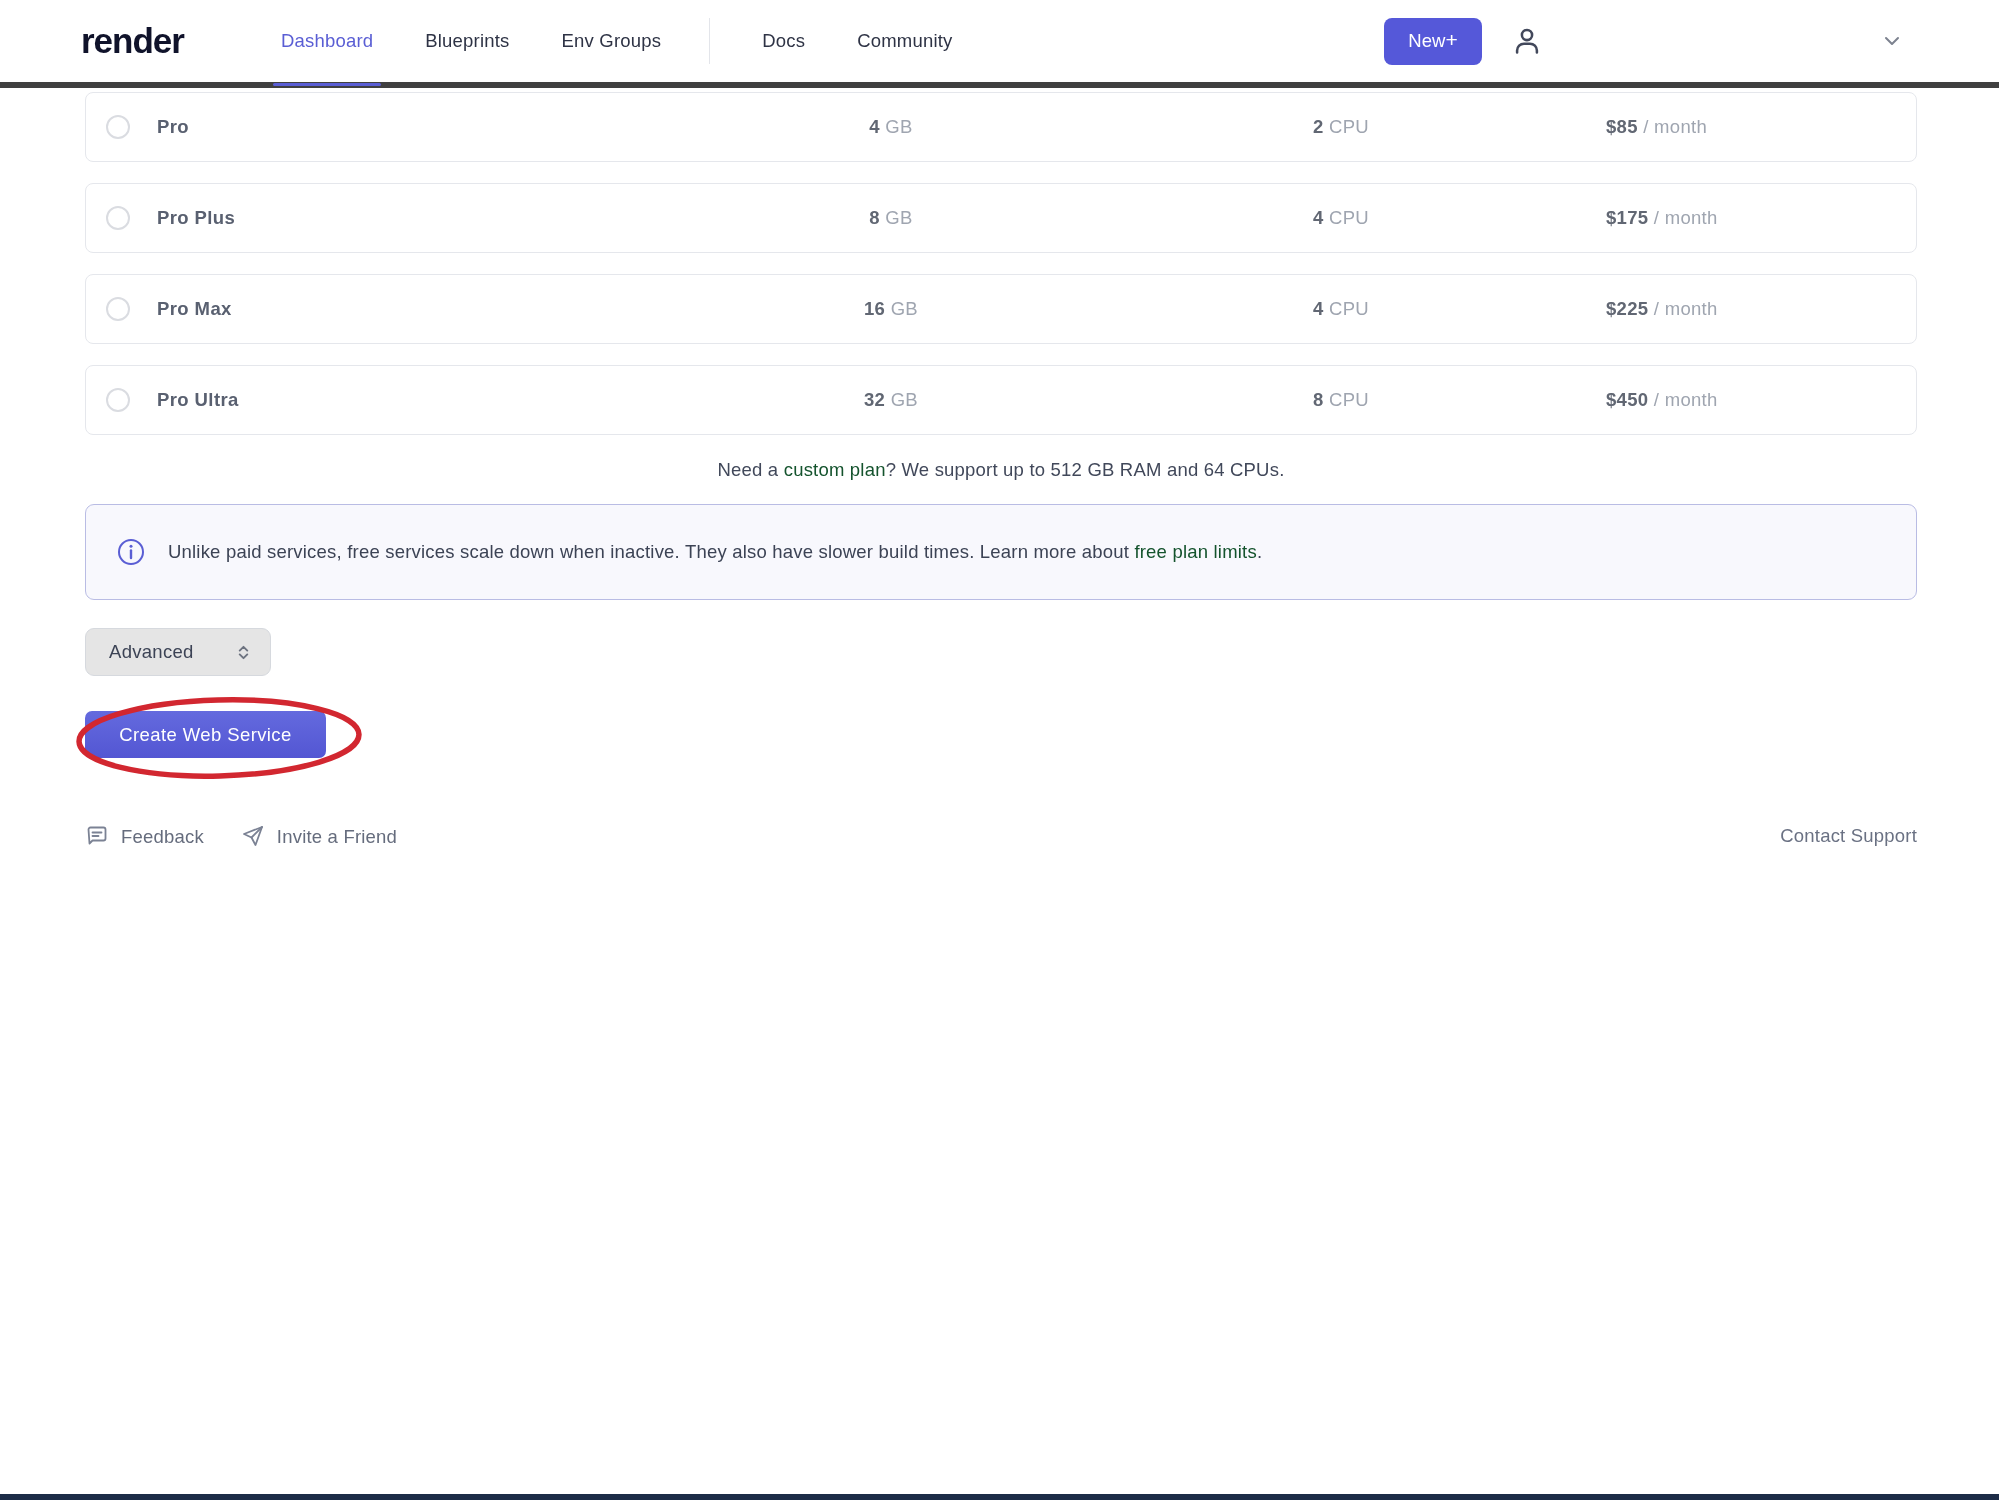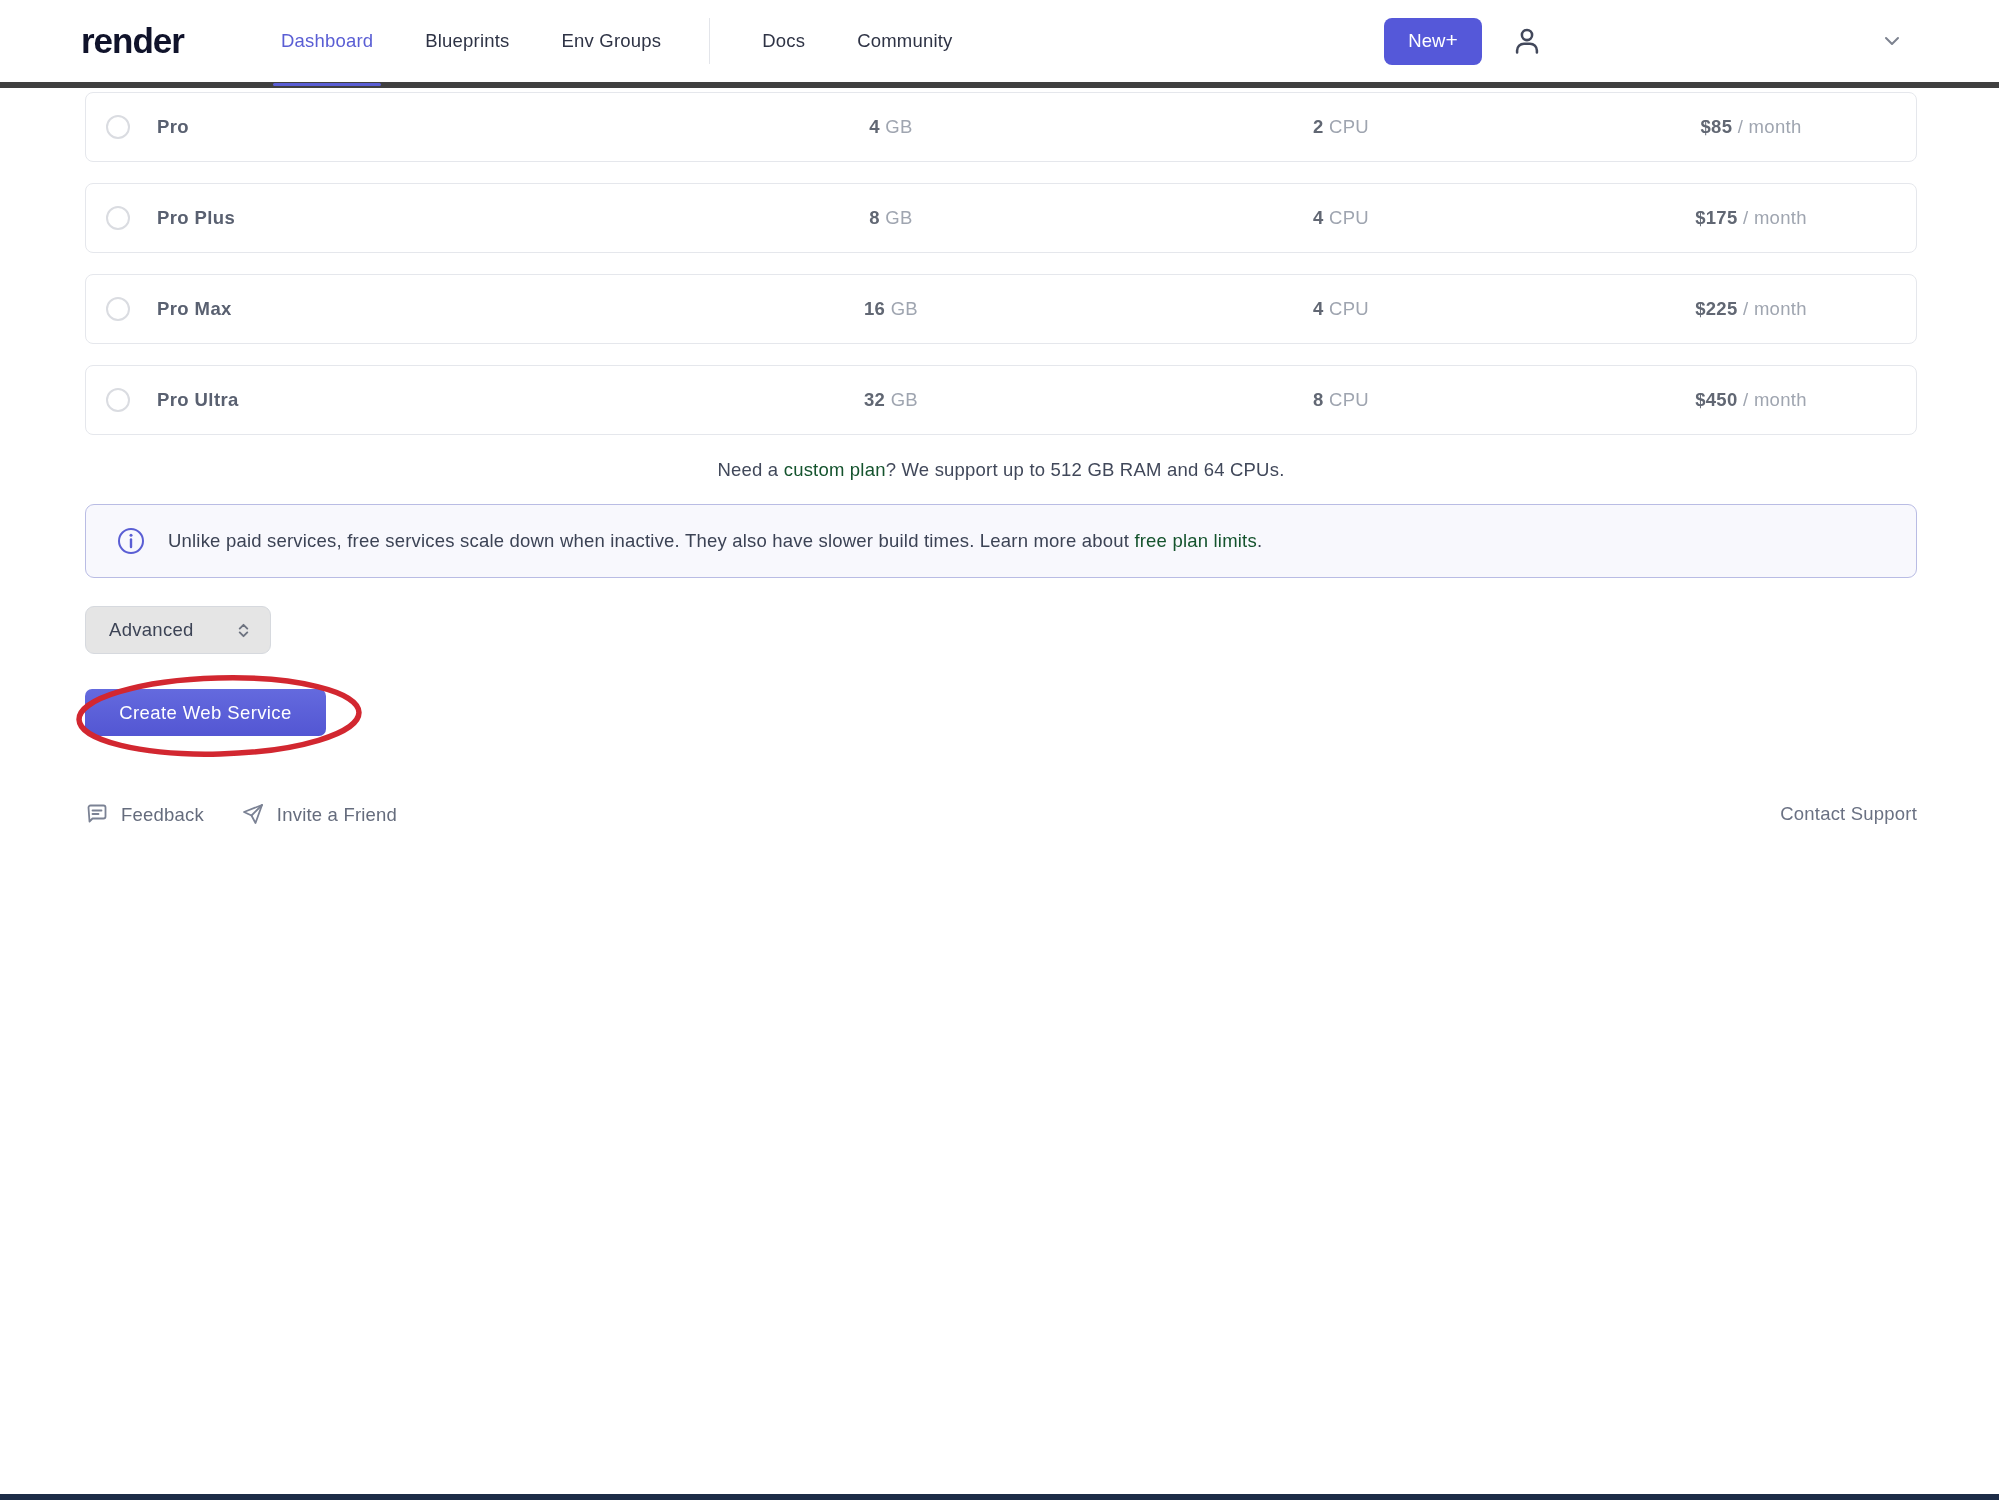--- a/index.html
+++ b/index.html
@@ -99,37 +99,37 @@
     cursor:pointer;
   }
   .plan-name {
     margin-left:27px;
     font-size:18.5px;
     font-weight:600;
     letter-spacing:0.4px;
     color:#596070;
   }
   .cell-ram, .cell-cpu { text-align:center; font-size:18.5px; letter-spacing:0.3px; }
-  .cell-price { text-align:center; padding-right:20px; font-size:18.5px; letter-spacing:0.3px; }
+  .cell-price { text-align:left; padding-right:20px; font-size:18.5px; letter-spacing:0.3px; }
   .val-strong { color:#616773; font-weight:600; }
   .val-muted  { color:#9fa5b0; font-weight:400; }
 
   .custom-line {
     margin-top:24px;
     text-align:center;
     font-size:18.5px;
     font-weight:500;
     color:#41485a;
     letter-spacing:0.2px;
   }
   .text-link { color:#14532d; cursor:pointer; text-decoration:none; }
 
   .notice {
     margin-top:23px;
-    height:74px;
+    height:96px;
     border:1.5px solid #b9bce4;
     border-radius:9px;
     background:#f8f8fd;
     display:flex;
     align-items:center;
     padding:0 24px 0 31px;
     font-size:18.5px;
     color:#3c4355;
     font-weight:500;
     letter-spacing:0.2px;

